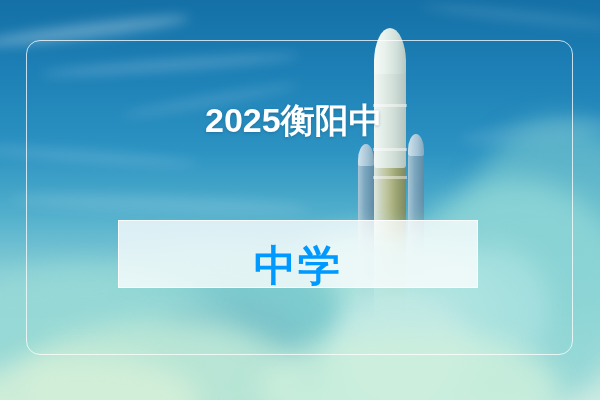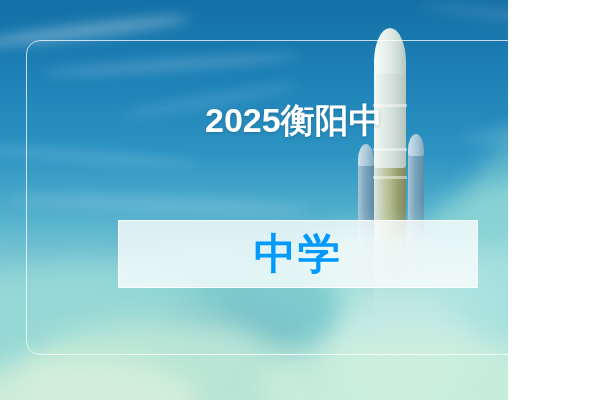--- a/index.html
+++ b/index.html
@@ -1,21 +1,21 @@
 <!DOCTYPE html>
 <html><head>
 <meta charset="utf-8">
 <title>Banner</title>
 <style>
   html,body{margin:0;padding:0;background:#fff;}
   body{font-family:"Liberation Sans","DejaVu Sans",sans-serif;}
 
   #banner{
     position:relative;
-    width:508px;height:400px;
+    width:600px;height:400px;
     overflow:hidden;
     background:#1c79ad;
   }
 
   
   .sky{
     position:absolute;inset:0;
     background:
       linear-gradient(180deg,
         #1470a6 0%,
@@ -121,21 +121,21 @@
     white-space:pre;
   }
 
   
   .label-band{
     position:absolute;left:118px;top:220px;
     width:360px;height:68px;
     background:rgba(255,255,255,.78);
     border:1px solid rgba(255,255,255,.85);
     box-sizing:border-box;
-    display:flex;align-items:center;justify-content:center;
+    display:flex;align-items:flex-end;justify-content:center;
   }
   .label-band .label{
     font-size:42px;
     font-weight:700;
     letter-spacing:2px;
     line-height:1;
     color:#0099ff;
   }
 </style>
 </head>

